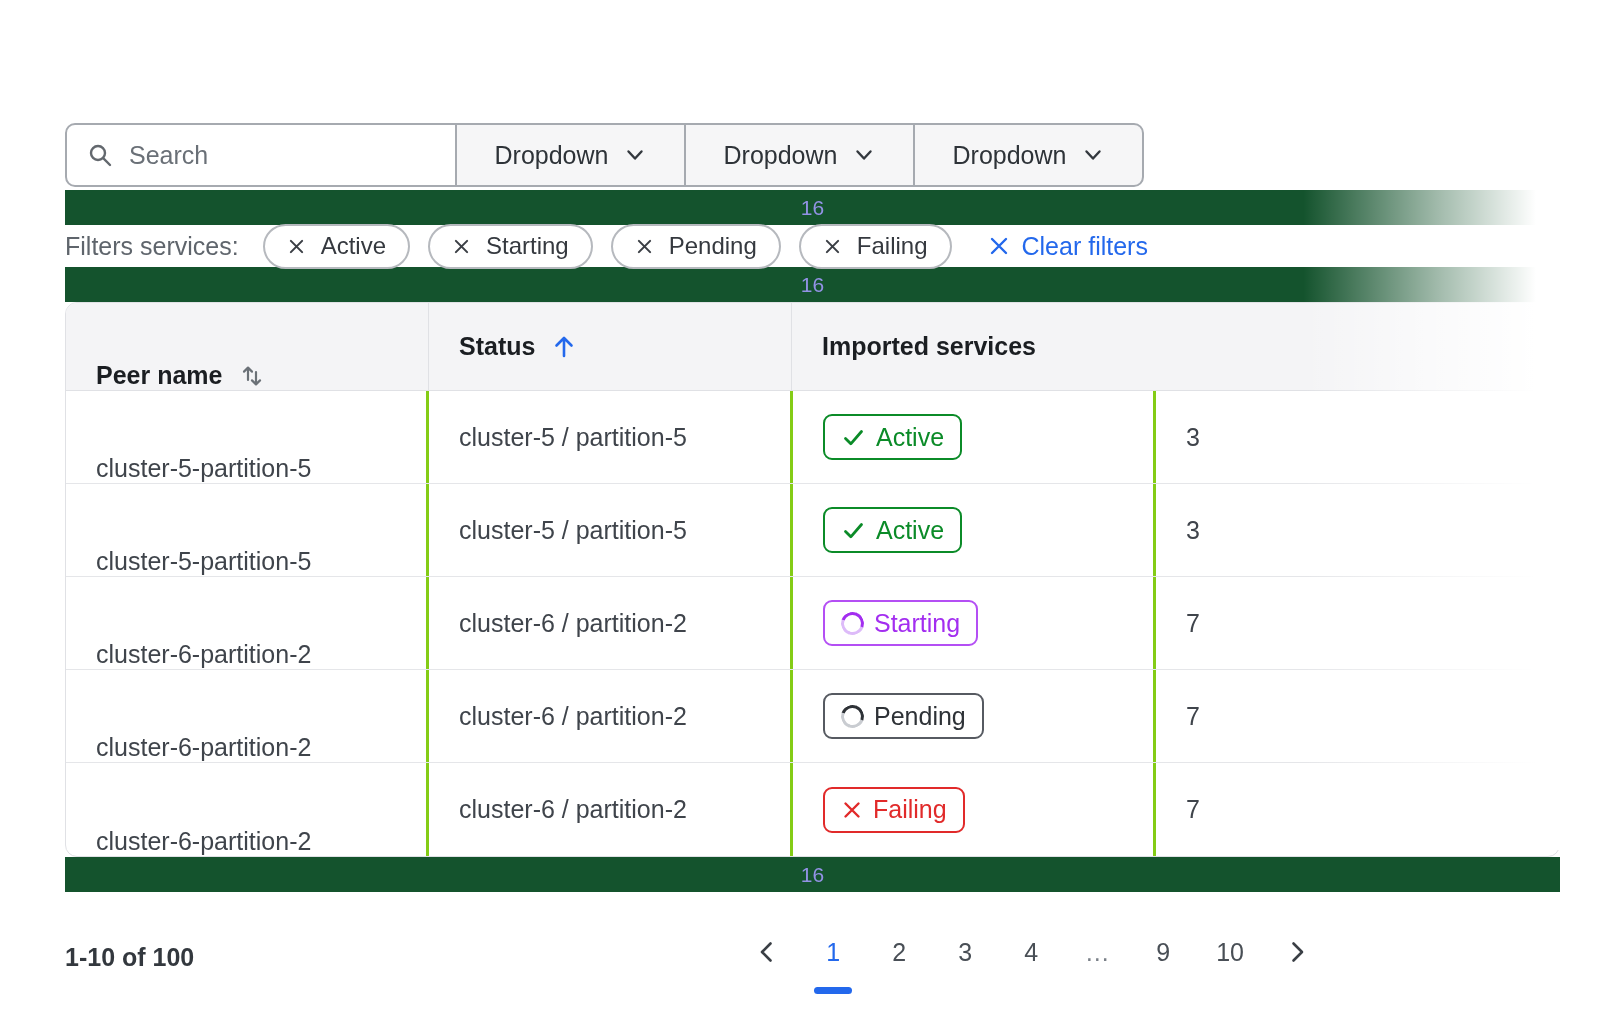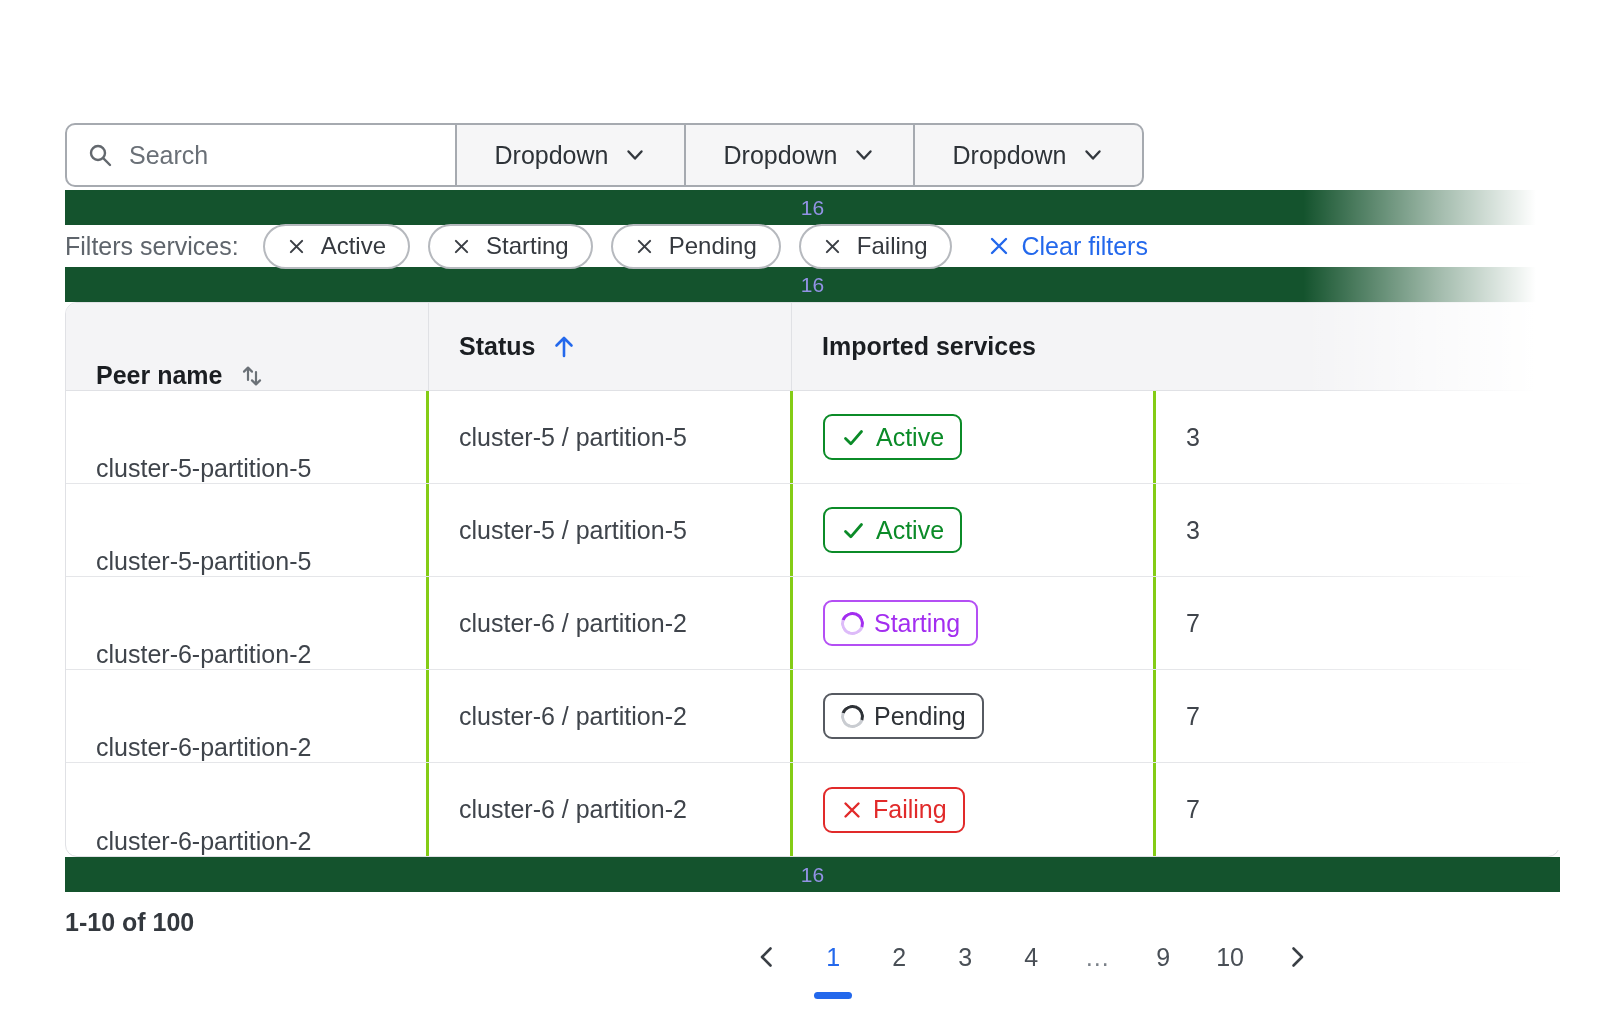--- a/index.html
+++ b/index.html
@@ -82,21 +82,21 @@
     background: #fff;
   }
   .spinner {
     width: 23px; height: 23px; border-radius: 50%;
     border: 3.5px solid var(--ring, #c9ccd1);
     border-top-color: currentColor; border-right-color: currentColor;
     transform: rotate(-25deg); flex: 0 0 auto;
   }
 
   
-  .footer { margin-top: 16px; display: flex; align-items: flex-start; height: 64px; flex-direction: column; }
+  .footer { margin-top: 16px; display: flex; align-items: flex-end; height: 64px; }
   .range-summary { font-size: 25px; font-weight: 700; color: #33383e; }
   .pager { display: flex; align-items: center; gap: 40px; margin-left: auto; margin-right: 250px; }
   .page-item {
     position: relative; min-width: 26px; text-align: center;
     font-size: 25px; color: #494f56; cursor: pointer; line-height: 40px;
   }
   .page-item.current { color: #2368ec; }
   .page-item.current::after {
     content: ""; position: absolute; left: 50%; transform: translateX(-50%);
     bottom: -22px; width: 38px; height: 7px; border-radius: 4px; background: #2368ec;

